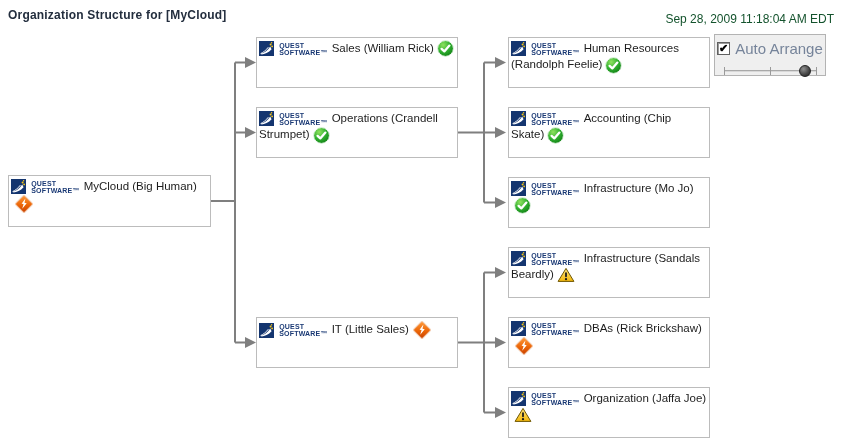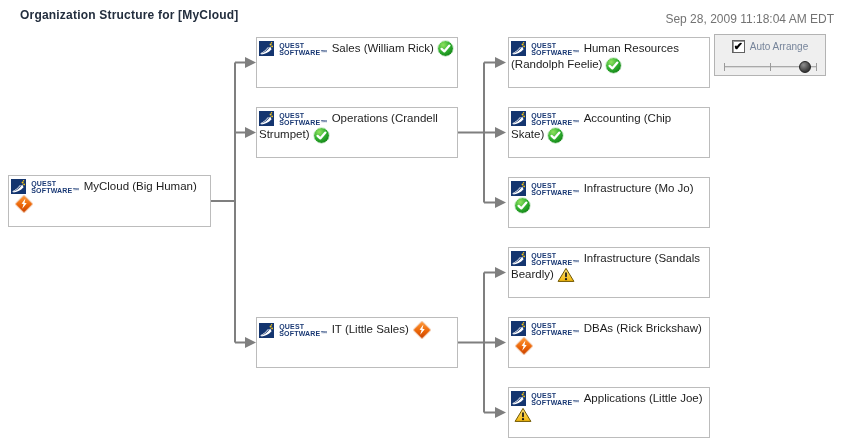--- a/index.html
+++ b/index.html
@@ -1,21 +1,21 @@
 <!DOCTYPE html>
 <html><head>
 <meta charset="utf-8">
 <style>
   * { margin:0; padding:0; box-sizing:border-box; }
   html,body { width:856px; height:448px; background:#ffffff; overflow:hidden;
               font-family:"Liberation Sans", sans-serif; position:relative; }
 
-  .page-title { position:absolute; left:20px; top:8px; font-size:12px; font-weight:bold;
+  .page-title { position:absolute; left:8px; top:8px; font-size:12px; font-weight:bold;
                 color:#232e3e; letter-spacing:.2px; }
-  .timestamp  { position:absolute; top:12px; right:22px; font-size:12px; color:#737373; }
+  .timestamp  { position:absolute; top:12px; right:22px; font-size:12px; color:#14532d; }
 
   
   .connectors { position:absolute; left:0; top:0; z-index:0; }
 
   
   .node { position:absolute; z-index:2; background:#fff; border:1px solid #bcbcbc;
           padding:2px 2px; font-size:11.5px; color:#1d1d1d; line-height:16px; cursor:default; }
   .qlogo { display:inline-block; white-space:nowrap; margin-right:4px; vertical-align:baseline; }
   .qicon { vertical-align:middle; margin-right:2px; }
   .qtext { display:inline-block; vertical-align:middle; font-size:7px; font-weight:bold;
@@ -23,21 +23,21 @@
   .status { display:inline-block; margin-left:3px; vertical-align:middle; line-height:0; }
   .status svg { vertical-align:middle; }
 
   
   .arrange-panel { position:absolute; left:714px; top:34px; width:112px; height:42px;
                    background:#efefef; border:1px solid #b3b3b3; z-index:3; }
   .arrange-row { display:flex; align-items:center; justify-content:center; margin-top:5px; }
   .cbx { width:13px; height:13px; background:#fff; border:1px solid #616161;
          box-shadow:inset 1px 1px 0 #9a9a9a; font-size:11px; line-height:11px; font-weight:bold;
          color:#000; text-align:center; cursor:pointer; }
-  .cbx-label { font-size:10px; color:#76849a; margin-left:5px; cursor:default; }
+  .cbx-label { font-size:15px; color:#76849a; margin-left:5px; cursor:default; }
   .slider { position:relative; margin:8px 9px 0 9px; height:12px; cursor:pointer; }
   .slider-track { position:absolute; left:0; right:0; top:5px; height:2px; background:#a9a9a9;
                   border-bottom:1px solid #d8d8d8; }
   .slider-tick { position:absolute; top:2px; width:1px; height:8px; background:#9a9a9a; }
   .slider-thumb { position:absolute; top:0; width:12px; height:12px; border-radius:50%;
                   background:radial-gradient(circle at 35% 30%, #8f8f8f 0%, #4a4a4a 55%, #1c1c1c 100%);
                   border:1px solid #222; transform:translateX(-50%); cursor:grab; }
 </style>
 </head>
 <body>
@@ -298,21 +298,21 @@
 <div class="node" style="left:508px; top:387px; width:202px; height:51px;">
   <span class="qlogo">
   <svg class="qicon" width="15" height="15" viewBox="0 0 15 15">
     <rect width="15" height="15" fill="#14356f"></rect>
     <path d="M1.6 12.6 C4.6 12.1 8.8 9.6 11.2 5.4 L12.6 8.3 C9.8 11.7 5.4 13.3 2.6 13.5 Z" fill="#ffffff"></path>
     <path d="M1.6 12.6 C4.2 11.4 7.4 9 9.4 6.1" fill="none" stroke="#ffffff" stroke-width="0.9"></path>
     <circle cx="11.6" cy="3.4" r="1" fill="#f5c518"></circle>
     <circle cx="13.1" cy="5.4" r="0.9" fill="#f5c518"></circle>
     <circle cx="12.6" cy="1.8" r="0.7" fill="#f5c518"></circle>
   </svg>
-<span class="qtext"><span>QUEST</span><br><span>SOFTWARE™</span></span></span><span class="nlabel">Applications (Little Joe)</span><span class="status">
+<span class="qtext"><span>QUEST</span><br><span>SOFTWARE™</span></span></span><span class="nlabel">Organization (Jaffa Joe)</span><span class="status">
   <svg width="18" height="16" viewBox="0 0 18 16">
     <defs>
           <linearGradient id="g-warn" x1="0" y1="0" x2="0" y2="1">
       <stop offset="0%" stop-color="#ffe37a"></stop>
             <stop offset="100%" stop-color="#f3b70a"></stop>
     </linearGradient>
         </defs>
     <path d="M9 1.4 L16.9 14.4 H1.1 Z" fill="url(#g-warn)" stroke="#6e5600" stroke-width="1" stroke-linejoin="round"></path>
     <rect x="8.1" y="5.2" width="1.8" height="5" rx="0.9" fill="#1c1c1c"></rect>
     <circle cx="9" cy="12.2" r="1.15" fill="#1c1c1c"></circle>

